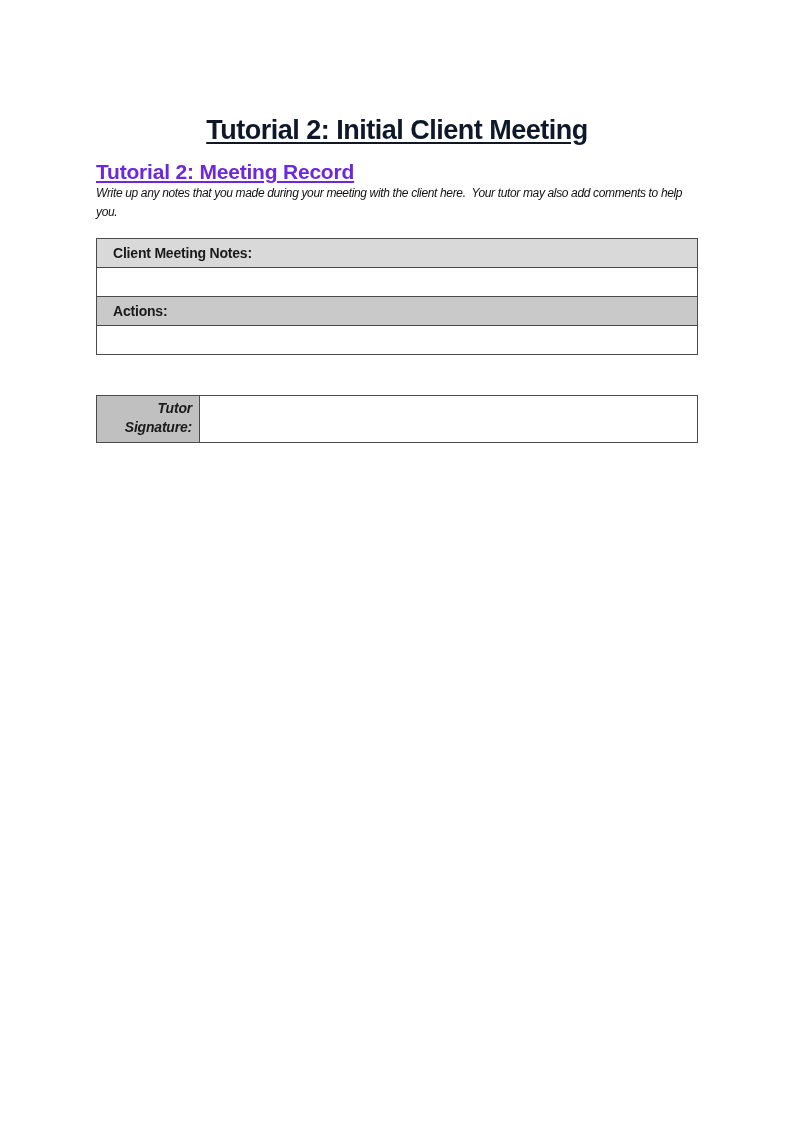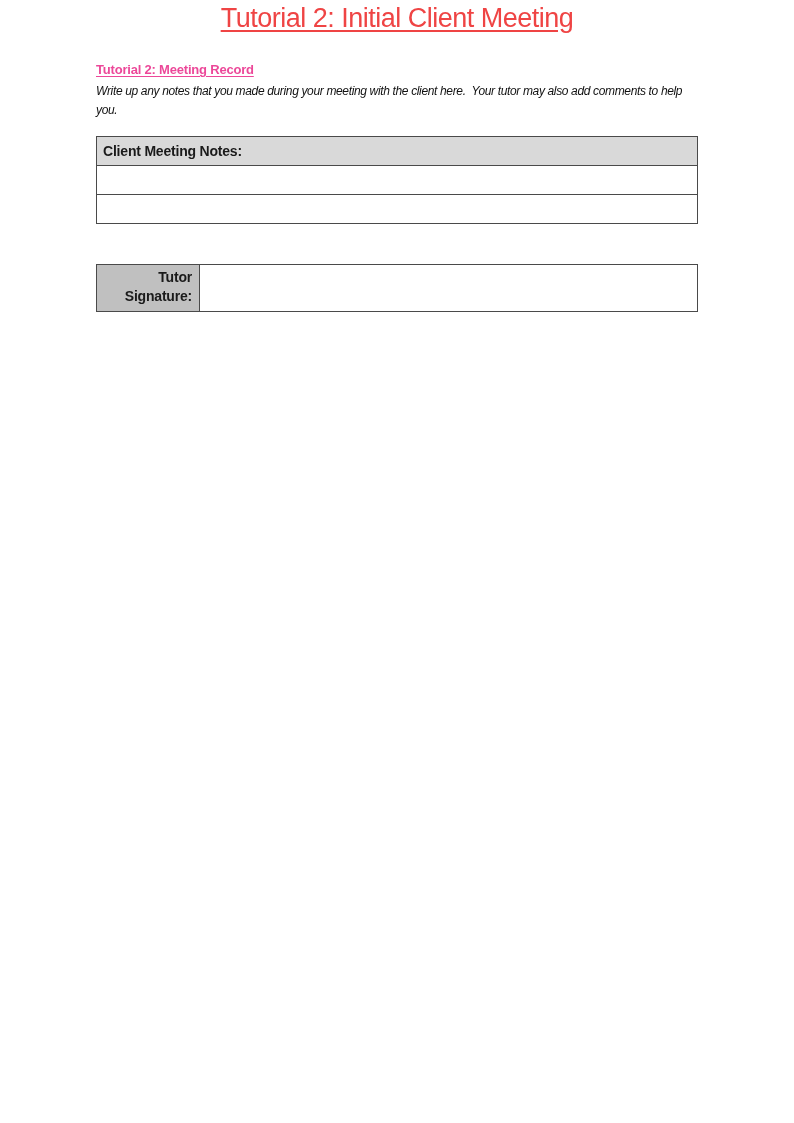--- a/index.html
+++ b/index.html
@@ -14,36 +14,37 @@
     color: #1a1a1a;
     overflow: hidden;
   }
   .content {
     position: absolute;
     left: 96px;
     top: 0;
     width: 602px;
   }
   .doc-title {
+    margin-top: 112px;
     text-align: center;
     font-size: 27px;
-    font-weight: normal;
+    font-weight: bold;
     letter-spacing: -0.5px;
     line-height: 36px;
-    color: #ef4444;
+    color: #0f172a;
     text-decoration: underline;
     text-underline-offset: 3px;
   }
   .section-heading {
-    margin-top: 23px;
-    font-size: 13px;
+    margin-top: 13px;
+    font-size: 21px;
     font-weight: bold;
     letter-spacing: -0.2px;
     line-height: 21px;
-    color: #ec4899;
+    color: #6d28d9;
     text-decoration: underline;
     text-underline-offset: 2px;
   }
   .instructions {
     margin-top: 2px;
     font-size: 12px;
     font-style: italic;
     letter-spacing: -0.35px;
     line-height: 19px;
     color: #111111;
@@ -55,27 +56,27 @@
     table-layout: fixed;
   }
   td {
     border: 1px solid #4a4a4a;
     font-size: 14px;
     vertical-align: middle;
   }
   .notes-table { margin-top: 16px; }
   .notes-table td {
     height: 29px;
-    padding: 2px 6px;
+    padding: 2px 16px;
   }
   .notes-table td.hdr { font-weight: bold; letter-spacing: -0.2px; }
   .notes-table td.hdr-light { background: #D9D9D9; }
   .notes-table td.hdr-dark  { background: #C9C9C9; }
   .notes-table td.blank { background: #ffffff; }
-  .sig-table { margin-top: 40px; }
+  .sig-table { margin-top: 40px; font-style: italic; }
   .sig-table col.label-col { width: 103px; }
   .sig-table td.label {
     background: #C0C0C0;
     font-weight: bold;
     letter-spacing: -0.2px;
     text-align: right;
     padding: 3px 7px;
     line-height: 19px;
     vertical-align: top;
   }
@@ -97,20 +98,23 @@
 
     <table class="notes-table">
       <tbody>
         <tr>
           <td class="hdr hdr-light">Client Meeting Notes:</td>
         </tr>
         <tr>
           <td class="blank"></td>
         </tr>
         <tr>
+          <td class="hdr hdr-dark">Actions:</td>
+        </tr>
+        <tr>
           <td class="blank"></td>
         </tr>
       </tbody>
     </table>
 
     <table class="sig-table">
       <colgroup>
         <col class="label-col">
         <col>
       </colgroup>

